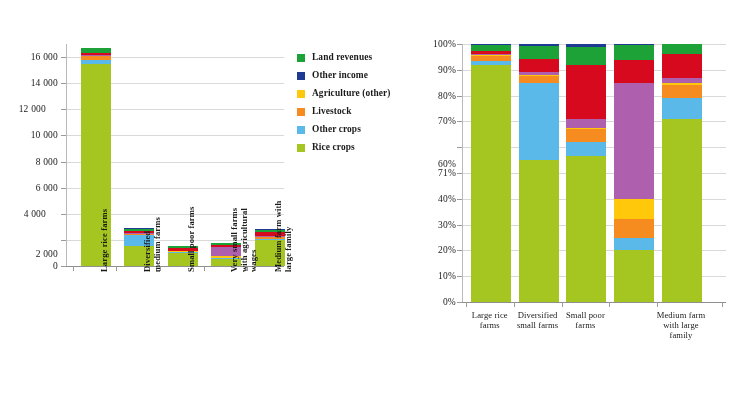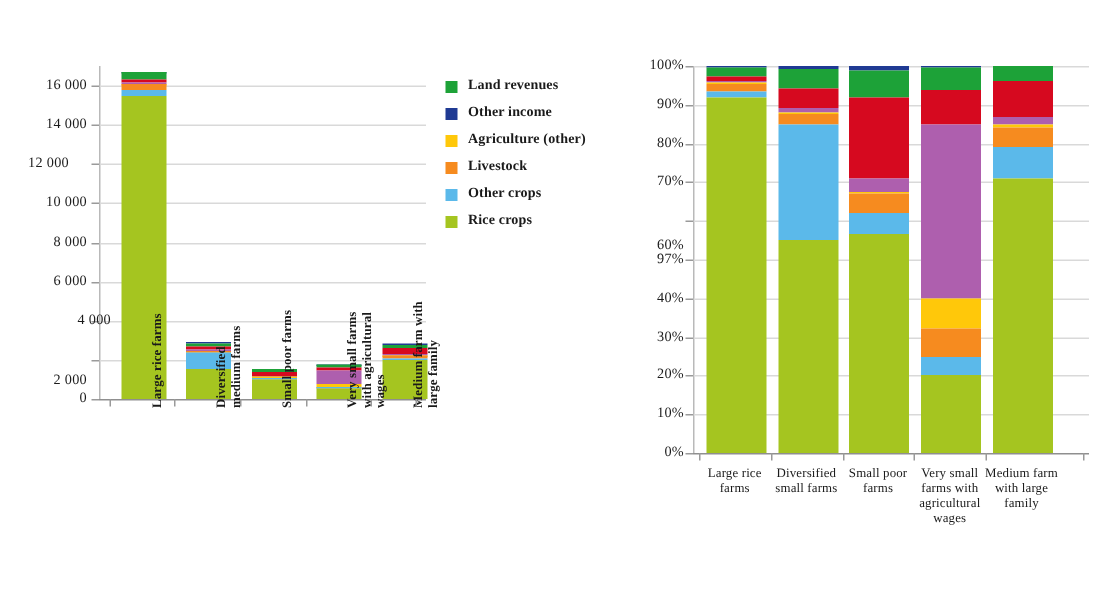--- a/index.html
+++ b/index.html
@@ -111,21 +111,21 @@
           <div class="seg" style="background: rgb(214, 9, 31); height: 3.52588px;"></div>
           <div class="seg" style="background: rgb(29, 162, 56); height: 2.61176px;"></div>
           <div class="seg" style="background: rgb(31, 58, 147); height: 0.391765px;"></div>
         </div>
       </div>
       <div class="ytick-mark" style="left: 61px; top: 266px;"></div>
       <div class="ytick-label" style="right: 232px; top: 266px;">0</div>
       <div class="ytick-mark" style="left: 61px; top: 239.882px;"></div>
       <div class="ytick-label" style="right: 232px; top: 254px;">2 000</div>
       <div class="ytick-mark" style="left: 61px; top: 213.765px;"></div>
-      <div class="ytick-label" style="right: 216px; top: 213.765px;">4 000</div>
+      <div class="ytick-label" style="right: 244px; top: 213.765px;">4 000</div>
       <div class="ytick-mark" style="left: 61px; top: 187.647px;"></div>
       <div class="ytick-label" style="right: 232px; top: 187.647px;">6 000</div>
       <div class="ytick-mark" style="left: 61px; top: 161.529px;"></div>
       <div class="ytick-label" style="right: 232px; top: 161.529px;">8 000</div>
       <div class="ytick-mark" style="left: 61px; top: 135.412px;"></div>
       <div class="ytick-label" style="right: 232px; top: 135.412px;">10 000</div>
       <div class="ytick-mark" style="left: 61px; top: 109.294px;"></div>
       <div class="ytick-label" style="right: 244px; top: 109.294px;">12 000</div>
       <div class="ytick-mark" style="left: 61px; top: 83.1765px;"></div>
       <div class="ytick-label" style="right: 232px; top: 83.1765px;">14 000</div>
@@ -243,21 +243,21 @@
       <div class="ytick-label" style="right: 280px; top: 302px;">0%</div>
       <div class="ytick-mark" style="left: 37px; top: 276.2px;"></div>
       <div class="ytick-label" style="right: 280px; top: 276.2px;">10%</div>
       <div class="ytick-mark" style="left: 37px; top: 250.4px;"></div>
       <div class="ytick-label" style="right: 280px; top: 250.4px;">20%</div>
       <div class="ytick-mark" style="left: 37px; top: 224.6px;"></div>
       <div class="ytick-label" style="right: 280px; top: 224.6px;">30%</div>
       <div class="ytick-mark" style="left: 37px; top: 198.8px;"></div>
       <div class="ytick-label" style="right: 280px; top: 198.8px;">40%</div>
       <div class="ytick-mark" style="left: 37px; top: 173px;"></div>
-      <div class="ytick-label" style="right: 280px; top: 173px;">97%</div>
+      <div class="ytick-label" style="right: 280px; top: 173px;">71%</div>
       <div class="ytick-mark" style="left: 37px; top: 147.2px;"></div>
       <div class="ytick-label" style="right: 280px; top: 164px;">60%</div>
       <div class="ytick-mark" style="left: 37px; top: 121.4px;"></div>
       <div class="ytick-label" style="right: 280px; top: 121.4px;">70%</div>
       <div class="ytick-mark" style="left: 37px; top: 95.6px;"></div>
       <div class="ytick-label" style="right: 280px; top: 95.6px;">80%</div>
       <div class="ytick-mark" style="left: 37px; top: 69.8px;"></div>
       <div class="ytick-label" style="right: 280px; top: 69.8px;">90%</div>
       <div class="ytick-mark" style="left: 37px; top: 44px;"></div>
       <div class="ytick-label" style="right: 280px; top: 44px; margin-left: 44px;">100%</div>
@@ -265,24 +265,20 @@
       <div class="xtick-mark" style="left: 45.9px; top: 302px; height: 5px;"></div>
       <div class="xlab-h" style="left: 38.8px; top: 310px; width: 62px;">Large rice
 farms</div>
       <div class="xtick-mark" style="left: 93.7px; top: 302px; height: 5px;"></div>
       <div class="xlab-h" style="left: 86.6px; top: 310px; width: 62px;">Diversified
 small farms</div>
       <div class="xtick-mark" style="left: 141.5px; top: 302px; height: 5px;"></div>
       <div class="xlab-h" style="left: 134.4px; top: 310px; width: 62px;">Small poor
 farms</div>
       <div class="xtick-mark" style="left: 189.3px; top: 302px; height: 5px;"></div>
-      <div class="xlab-h" style="left: 182.2px; top: 310px; width: 62px;">Very small
-farms with
-agricultural
-wages</div>
       <div class="xtick-mark" style="left: 237.1px; top: 302px; height: 5px;"></div>
       <div class="xlab-h" style="left: 230px; top: 310px; width: 62px;">Medium farm
 with large
 family</div>
       <div class="xtick-mark" style="left: 302.1px; top: 302px; height: 5px;"></div>
     </div>
 
 </div>
 
 </body></html>

